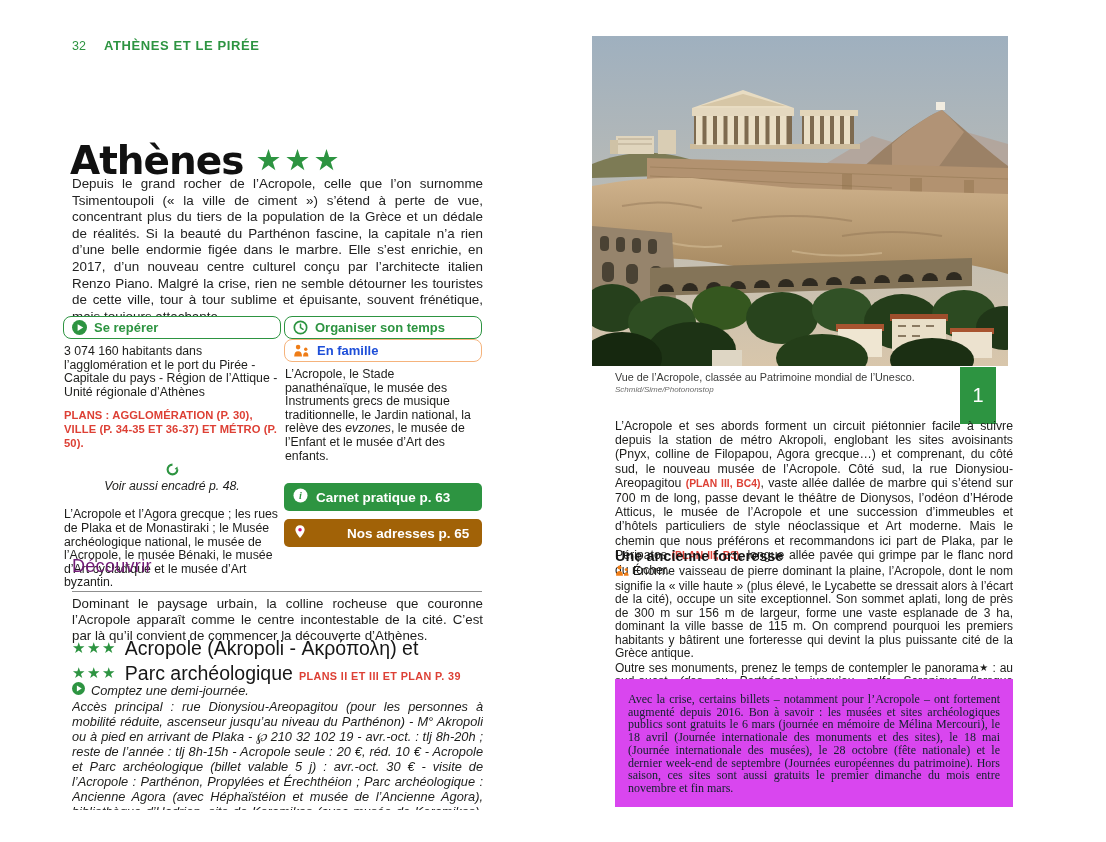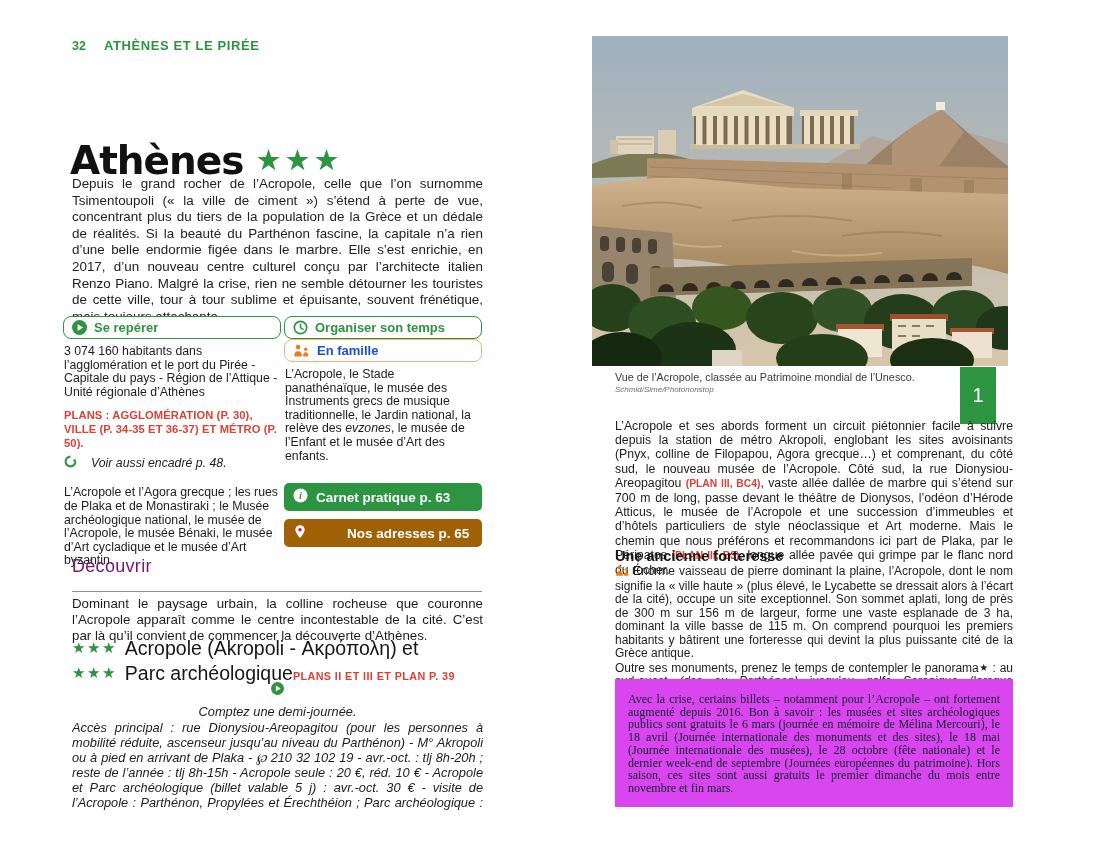--- a/index.html
+++ b/index.html
@@ -6,21 +6,21 @@
   body{
     width:1106px;height:842px;position:relative;overflow:hidden;
     background:#ffffff;color:#1d1d1b;
     font-family:"Liberation Sans", sans-serif;
     -webkit-font-smoothing:antialiased;
   }
   .abs{position:absolute;}
 
   
   #page-header{left:72px;top:38px;display:flex;gap:18px;align-items:baseline;}
-  #page-header .pagenum{font-size:12.5px;font-weight:bold;color:#2d9441;}
+  #page-header .pagenum{font-size:12.5px;font-weight:normal;color:#2d9441;}
   #page-header .runhead{font-size:13px;font-weight:bold;color:#2d9441;letter-spacing:.6px;}
 
   
   #title-block{left:70px;top:100px;width:430px;margin-top:40px;}
   #title-block .main{
     font-family:"DejaVu Sans", sans-serif;font-weight:bold;font-size:39px;
     letter-spacing:-1px;color:#111;display:inline-block;line-height:42px;
   }
   #title-block .stars{color:#2d9441;font-size:29px;letter-spacing:3px;margin-left:12px;vertical-align:4px;}
   #title-block .subtitle{font-size:16px;font-weight:bold;margin-top:3px;color:#161616;}
@@ -34,40 +34,40 @@
   #boxcol-right{left:284px;top:316px;width:198px;}
   .infobox-head{
     border:1.6px solid #2d9441;border-radius:8px;padding:3px 8px;
     display:flex;align-items:center;gap:7px;
     font-weight:bold;color:#2d9441;font-size:13px;background:#fff;
   }
   .infobox-head.orange{border-color:#f5b37c;color:#1d4ed8;}
   .infobox-head .ic{flex:0 0 auto;display:inline-flex;}
   .infobox-body{font-size:12.3px;line-height:13.6px;margin:6px 1px 8px;color:#1d1d1b;}
   .plans-red{color:#dd4035;font-weight:bold;font-size:11.2px;line-height:14px;margin:1px 1px 3px;letter-spacing:.1px;}
-  .see-also{font-style:italic;font-size:12.3px;margin:2px 1px 9px;display:flex;gap:14px;align-items:center;color:#1d1d1b;}
+  .see-also{font-style:italic;font-size:12.3px;margin:10px 1px 9px;display:flex;gap:0;align-items:center;color:#1d1d1b;flex-direction:column;}
   .banner{
     display:flex;align-items:center;gap:8px;color:#fff;font-weight:bold;
     font-size:13.5px;padding:5px 9px;border-radius:5px;margin-bottom:8px;
   }
   .banner.green{background:#2d9441;margin-top:12px;}
   .banner.magenta{background:#a16207;gap:40px;}
 
   
   #decouvrir-head{left:72px;top:556px;width:410px;font-size:18px;font-weight:normal;
     color:#701a75;letter-spacing:.3px;padding-bottom:14px;border-bottom:1px solid #8f8f8f;}
   #decouvrir-para{left:72px;top:596px;width:411px;font-size:13.3px;line-height:16.2px;text-align:justify;}
 
   #acropole-head{left:72px;top:636px;width:420px;font-size:19.5px;line-height:23.5px;color:#161616;}
   #acropole-head .hstars{color:#2d9441;font-size:15px;letter-spacing:1.5px;margin-right:8px;vertical-align:2px;}
-  #acropole-head .plans-inline{color:#dd4035;font-weight:bold;font-size:10.8px;letter-spacing:.4px;}
+  #acropole-head .plans-inline{color:#dd4035;font-weight:bold;font-size:10.8px;letter-spacing:.4px;margin-left:6px;}
 
   #access{left:72px;top:682px;width:411px;height:128px;overflow:hidden;
     font-style:italic;font-size:12.8px;line-height:15px;text-align:justify;}
-  #access .lead{display:flex;gap:6px;align-items:center;font-style:italic;margin-bottom:1px;flex-direction:column;}
+  #access .lead{display:flex;gap:6px;align-items:center;font-style:italic;margin-bottom:1px;}
 
   
   #photo{left:592px;top:36px;width:416px;height:330px;overflow:hidden;background:#aab6c2;}
   #photo svg{display:block;}
   #caption{left:615px;top:371px;width:340px;font-size:10.8px;color:#3a3a39;}
   #credit{left:615px;top:385px;font-size:8px;font-style:italic;color:#6d6d6c;}
   #chapter-tab{left:960px;top:367px;width:36px;height:57px;background:#2d9441;
     display:flex;align-items:center;justify-content:center;color:#fff;font-size:20px;font-weight:normal;}
 
   #circuit{left:615px;top:419px;width:398px;font-size:12.3px;line-height:14.2px;text-align:justify;}

